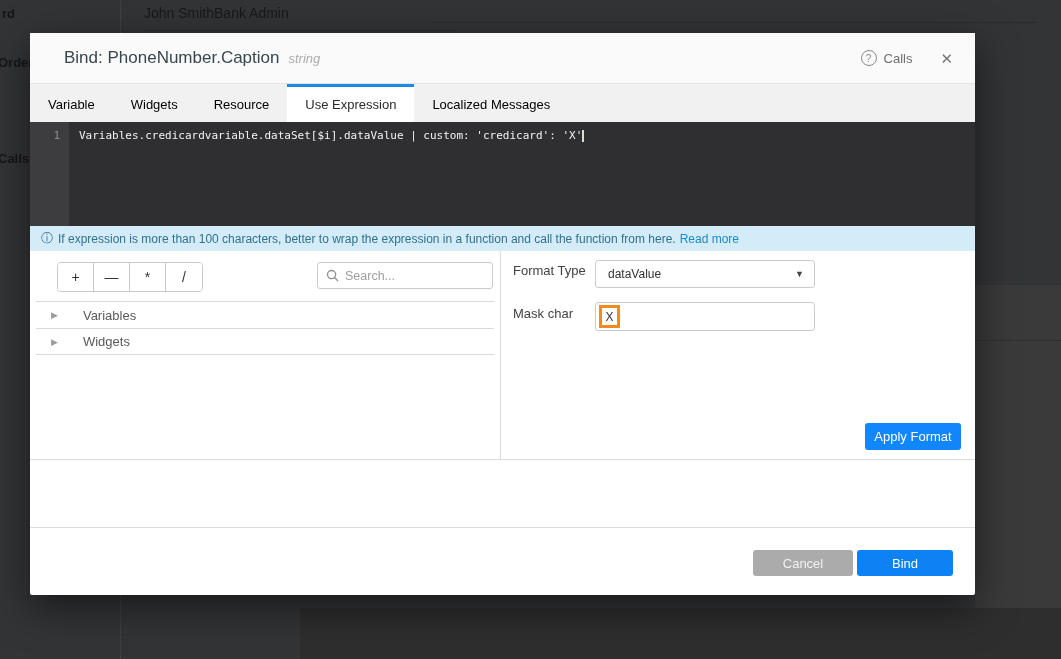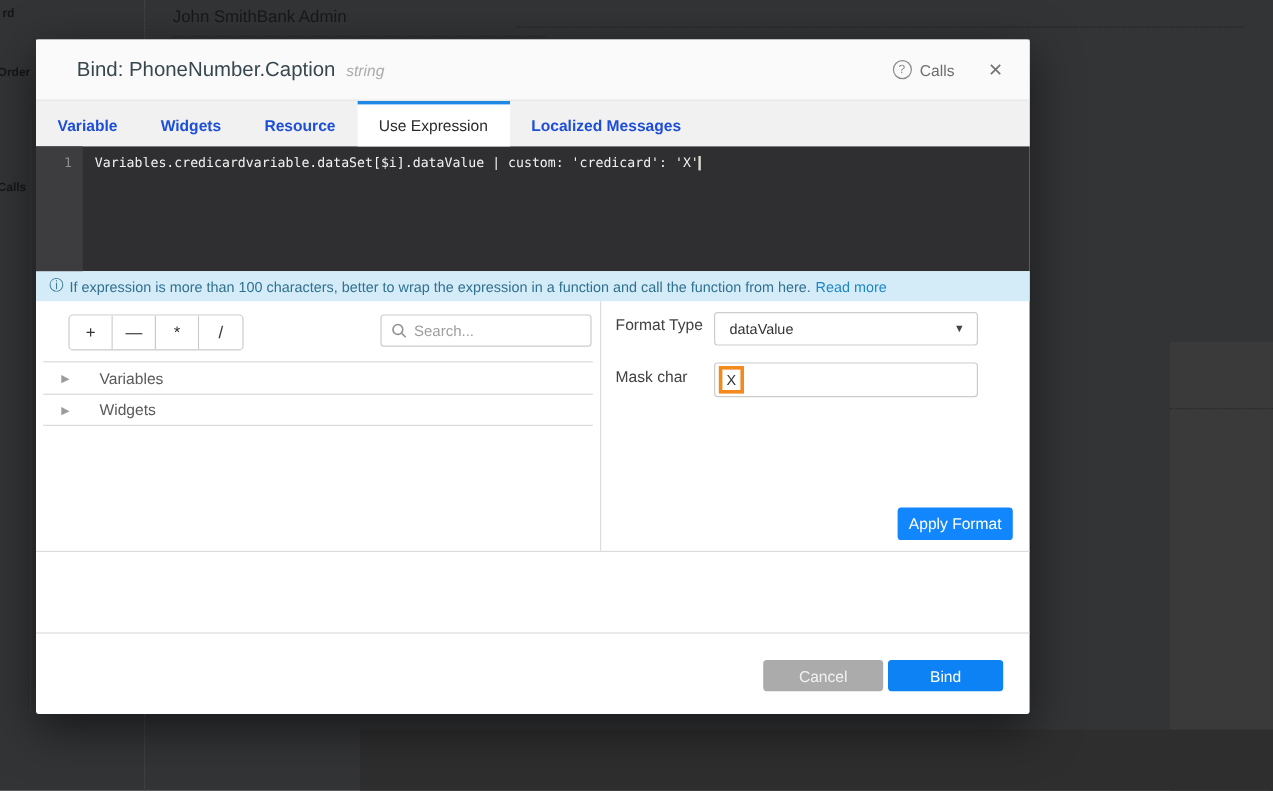--- a/index.html
+++ b/index.html
@@ -9,44 +9,44 @@
   
   .bg-el { position:absolute; }
   .bg-rect-right { left:975px; top:285px; width:86px; height:374px; background:#3a3a3b; }
   .bg-rect-bottom { left:300px; top:608px; width:761px; height:51px; background:#2e2e2f; }
   .bg-dotted-v1 { left:120px; top:0; width:0; height:33px; border-left:1px dotted #4b4b4b; }
   .bg-dotted-v2 { left:120px; top:595px; width:0; height:64px; border-left:1px dotted #4b4b4b; }
   .bg-dotted-h1 { left:430px; top:22px; width:607px; height:0; border-top:1px dotted #232323; }
   .bg-dotted-h2 { left:144px; top:30px; width:311px; height:0; border-top:1px dotted #232323; }
   .bg-dotted-h3 { left:975px; top:340px; width:86px; height:0; border-top:1px dotted #282828; }
   .bg-vline { left:25px; top:95px; width:0; height:500px; border-left:1px solid #3c3c3d; }
-  .bg-text { color:#161616; font-size:10px; }
+  .bg-text { color:#161616; font-size:13px; }
   .bg-user { left:144px; top:5px; color:#17181a; font-size:14px; }
   .bg-rd { left:2px; top:6px; font-weight:bold; }
   .bg-order { left:-2px; top:55px; font-weight:bold; }
   .bg-calls { left:-2px; top:151px; font-weight:bold; }
 
   
-  .modal { position:absolute; left:30px; top:33px; width:828px; height:562px; background:#fff;
+  .modal { position:absolute; left:30px; top:33px; width:945px; height:562px; background:#fff;
            border-radius:2px; box-shadow:0 12px 40px rgba(0,0,0,.55); }
 
   .modal-header { position:relative; height:51px; background:#fafafa; border-bottom:1px solid #e4e4e4;
                   display:flex; align-items:center; padding-left:34px; }
   .modal-title { font-size:17px; color:#37474f; }
   .modal-subtitle { font-size:13px; color:#ababab; font-style:italic; margin-left:9px; }
   .header-right { position:absolute; right:22px; top:0; height:100%; display:flex; align-items:center; gap:28px; }
   .help-wrap { display:flex; align-items:center; gap:7px; cursor:pointer; }
   .help-circle { width:16px; height:16px; border:1.4px solid #8a8a8a; border-radius:50%; color:#8a8a8a;
                  font-size:10px; display:flex; align-items:center; justify-content:center; }
   .help-label { font-size:13px; color:#6e6e6e; }
   .close-x { font-size:15px; color:#757575; cursor:pointer; line-height:1; }
 
   .tabbar { height:38px; background:#f1f1f1; display:flex; }
-  .tab { padding:0 18px; display:flex; align-items:center; font-size:13px; color:#1d4ed8;
-         cursor:pointer; border-top:3px solid transparent;font-weight:bold; }
+  .tab { padding:0 18px; display:flex; align-items:center; font-size:13px; color:#000000;
+         cursor:pointer; border-top:3px solid transparent; }
   .tab.active { background:#fff; color:#2b2b2b; font-weight:500; border-top:3px solid #1e88e5; }
 
   .editor { height:104px; background:#2f2f31; display:flex; font-family:"DejaVu Sans Mono", monospace; }
   .gutter { width:39px; background:#3d3d40; color:#8e8e8e; font-size:11px; text-align:right;
             padding:7px 9px 0 0; }
   .codearea { flex:1; padding:7px 0 0 10px; font-size:11px; color:#f2f2f2; white-space:pre; }
   .cursor-bar { display:inline-block; width:2px; height:12px; background:#d7e0d0; vertical-align:text-bottom; }
 
   .infobar { height:25px; background:#d4ecf8; display:flex; align-items:center; padding-left:11px;
              font-size:12px; color:#31708f; }

